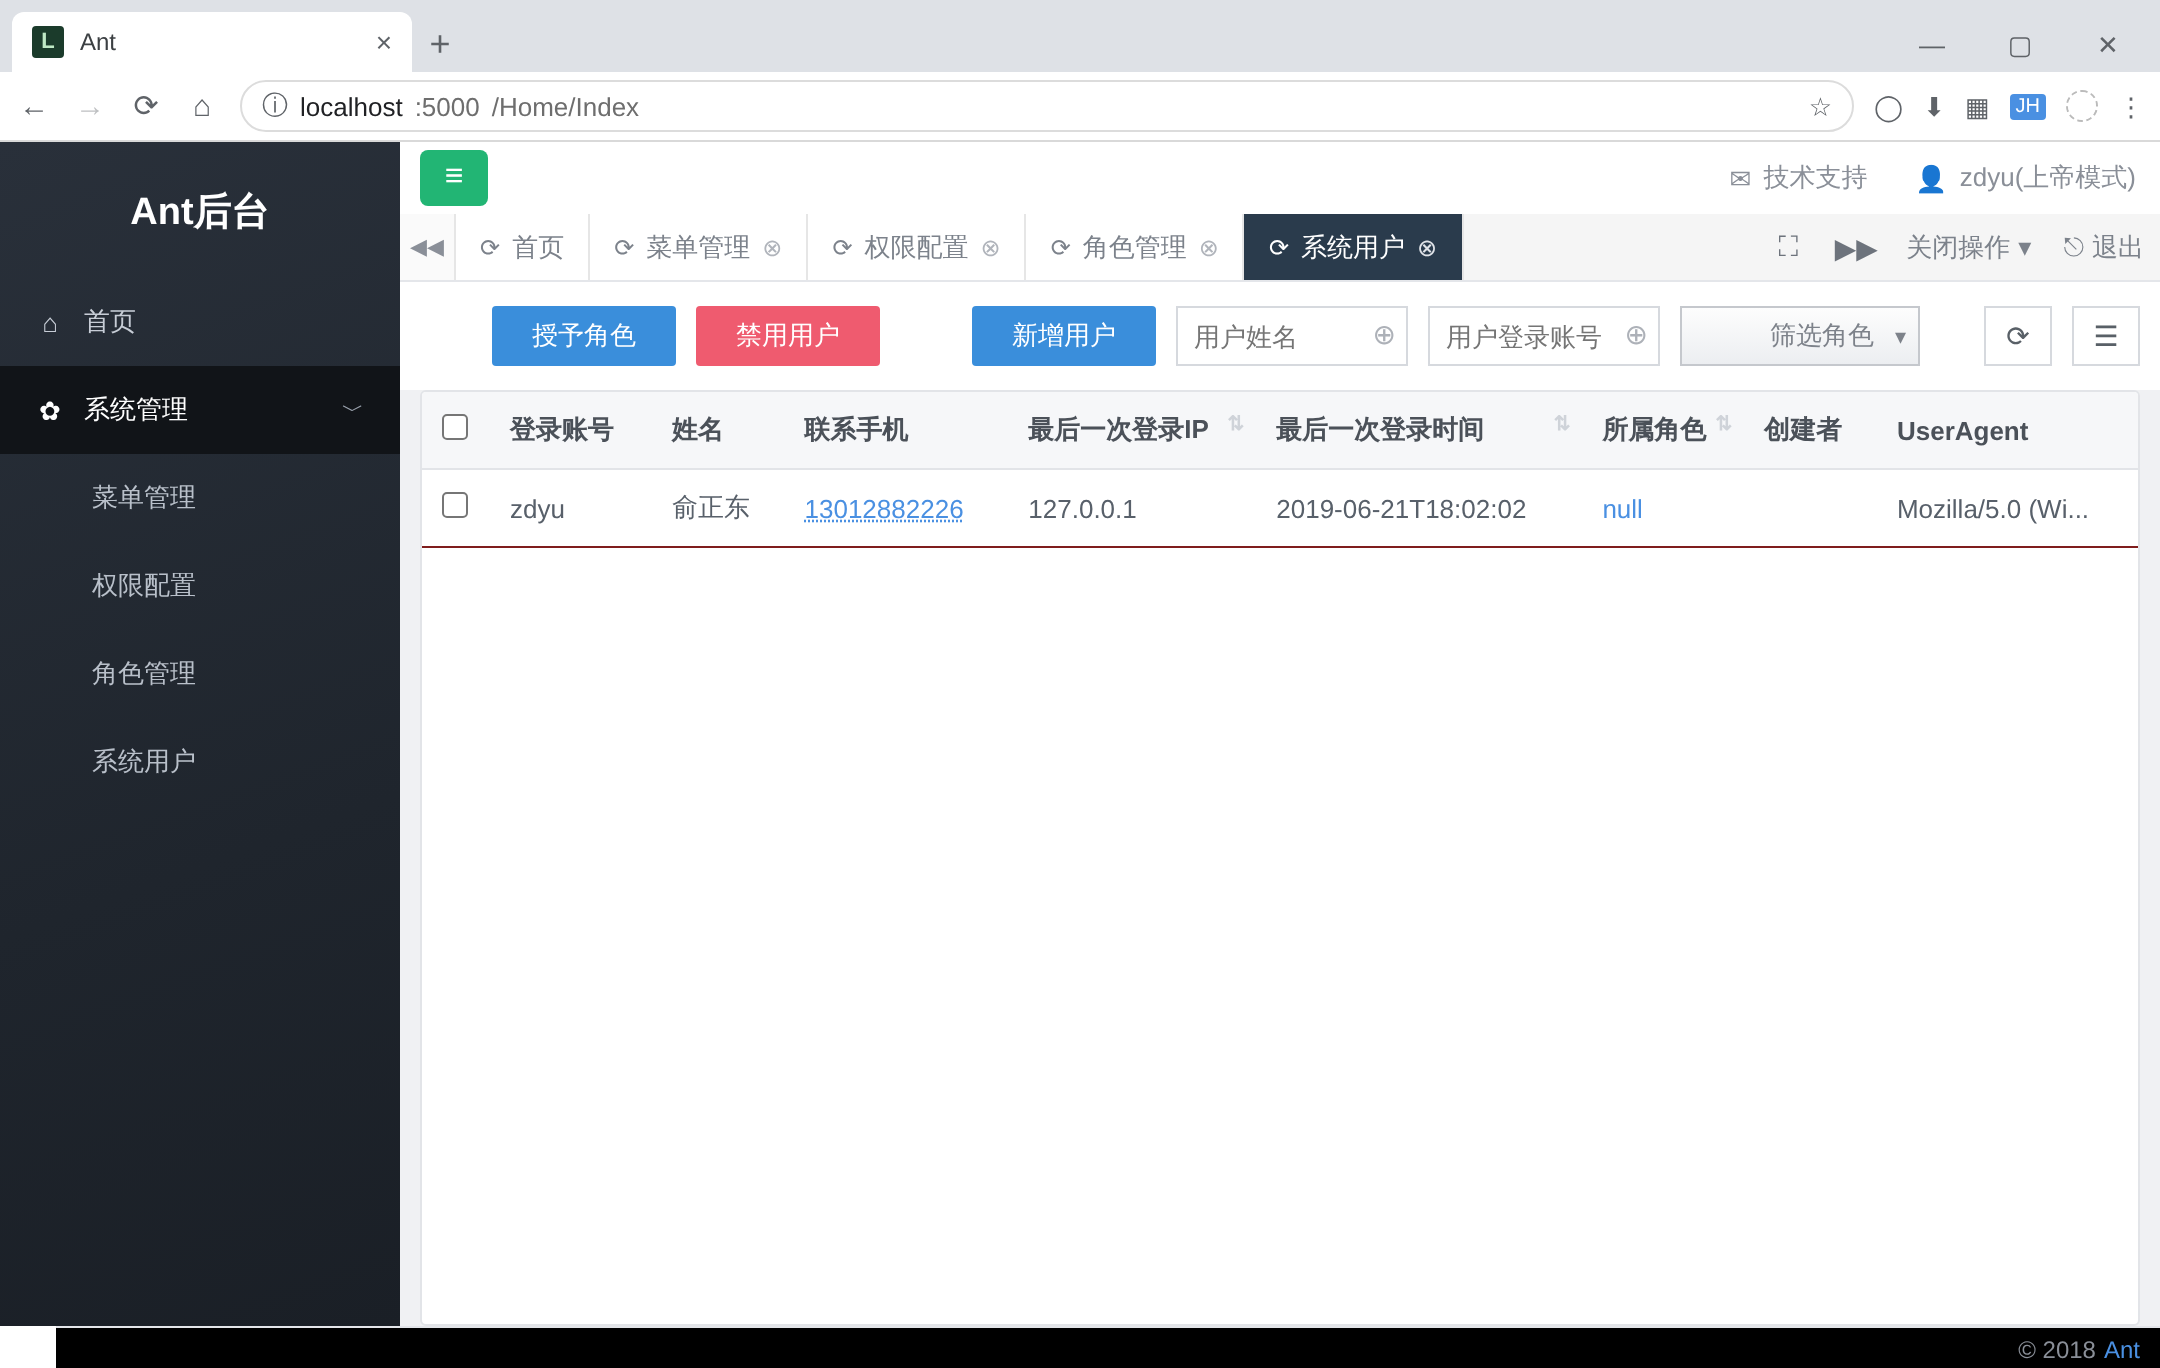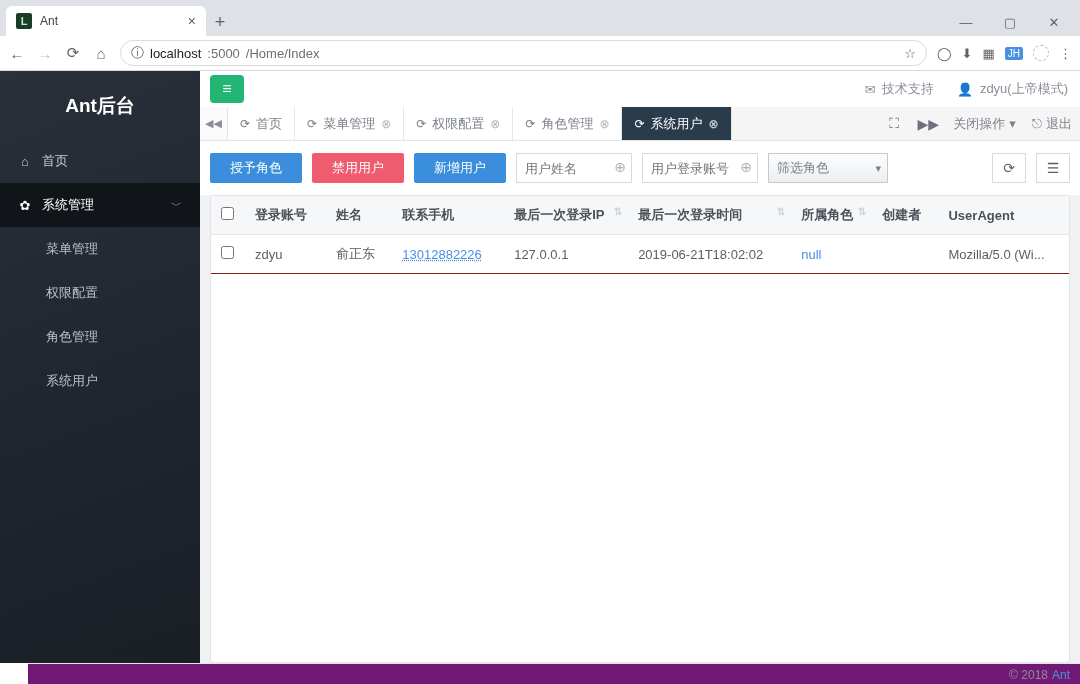--- a/index.html
+++ b/index.html
@@ -40,37 +40,37 @@
   .ptab{display:flex;align-items:center;gap:6px;padding:0 12px;color:#7c828b;border-right:1px solid #e6e6e6;background:#fff;font-size:13px;}
   .ptab.active{background:#2a3b4c;color:#fff;}
   .ptab .cls{font-size:12px;color:#b0b4bb;}
   .ptab.active .cls{color:#e0e3e8;}
   .ptab .refr{font-size:12px;}
   .tabs-right{margin-left:auto;display:flex;align-items:center;}
   .ticon{width:34px;display:flex;align-items:center;justify-content:center;color:#6d737c;font-size:14px;}
   .tlbl{padding:0 8px;color:#7c828b;display:flex;align-items:center;gap:4px;font-size:13px;}
   .toolbar{display:flex;align-items:center;gap:10px;padding:12px 10px;background:#fff;margin:0;}
   .btn{border:none;color:#fff;height:30px;padding:0 20px;font-size:13px;border-radius:2px;}
-  .btn-blue{background:#3a8edb;}
+  .btn-blue{background:#3a8edb;margin-left:36px;}
   .btn-red{background:#ef5b6f;}
   .input-wrap{position:relative;}
   .tinput{height:30px;border:1px solid #d6d9de;padding:0 26px 0 8px;font-size:13px;color:#333;width:116px;}
   .clr{position:absolute;right:6px;top:6px;color:#adb1b8;font-size:14px;}
-  .select{height:30px;border:1px solid #c5c8cd;background:#f4f5f6 linear-gradient(#fdfdfd,#eceef1);padding:0 22px 0 8px;color:#7d828a;width:120px;position:relative;font-size:13px;display:flex;align-items:center;}
+  .select{height:30px;border:1px solid #c5c8cd;background:#f4f5f6 linear-gradient(#fdfdfd,#eceef1);padding:0 22px 0 8px;color:#7d828a;width:120px;position:relative;font-size:13px;display:flex;align-items:center;justify-content:flex-end;}
   .select::after{content:"▾";position:absolute;right:6px;color:#7d828a;font-size:11px;}
   .iconbtn{width:34px;height:30px;border:1px solid #d6d9de;background:#fff;display:flex;align-items:center;justify-content:center;color:#596067;font-size:14px;}
   .tbl-wrap{margin:0 10px;background:#fff;border:1px solid #e2e4e8;border-radius:3px;flex:1;overflow:hidden;}
   table{width:100%;border-collapse:collapse;font-size:13px;}
   th{background:#f6f7f9;font-weight:600;color:#4b5159;text-align:left;padding:10px 10px;border-bottom:1px solid #e2e4e8;position:relative;}
   th .sort{position:absolute;right:6px;color:#cfd3d9;font-size:10px;}
   td{padding:10px 10px;border-bottom:1px solid #7f1d1d;color:#58606a;}
   td a{color:#4a90e2;text-decoration:underline dotted;}
   .null-link{color:#4a90e2;}
   .pager{padding:14px 10px;color:#8a8f98;font-size:12px;}
-  .footer{height:22px;background:#701a75;border-top:1px solid #e4e6ea;font-size:12px;color:#8a8f98;display:flex;align-items:center;justify-content:flex-end;padding:0 10px;margin-left:28px;}
+  .footer{height:22px;background:#000000;border-top:1px solid #e4e6ea;font-size:12px;color:#8a8f98;display:flex;align-items:center;justify-content:flex-end;padding:0 10px;margin-left:28px;}
   .footer a{color:#4a90e2;text-decoration:none;margin-left:4px;}
   input[type=checkbox]{width:13px;height:13px;}
 </style>
 </head>
 <body>
 
 <div class="chrome">
   <div class="tabstrip">
     <div class="tab">
       <span class="favicon">L</span>

